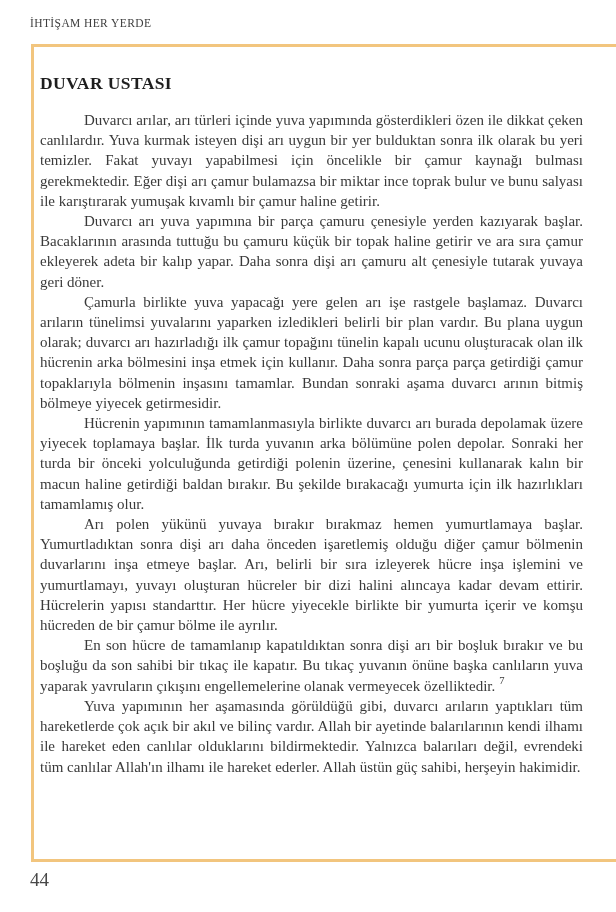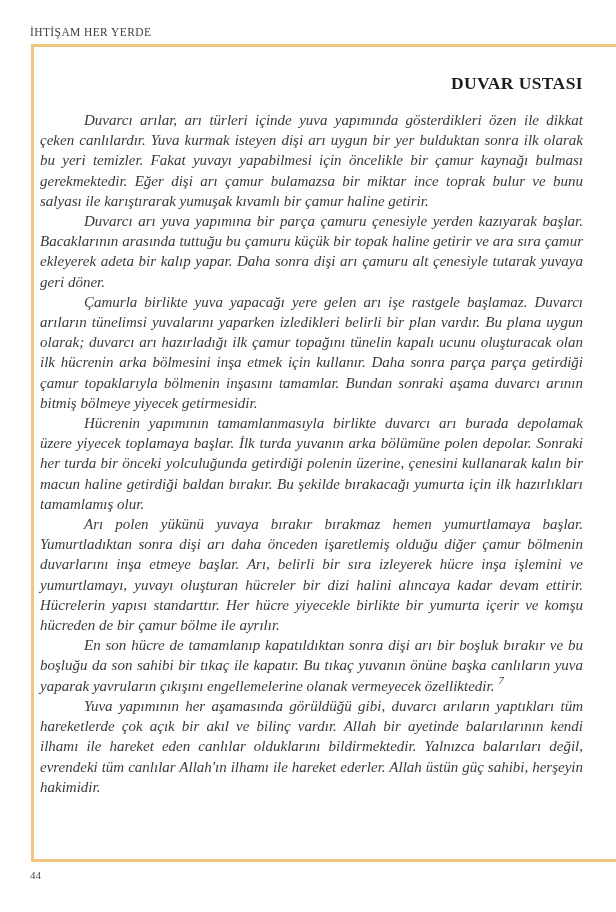--- a/index.html
+++ b/index.html
@@ -17,75 +17,74 @@
     position: relative;
     overflow: hidden;
   }
   .page {
     position: absolute;
     inset: 0;
   }
   .running-header {
     position: absolute;
     left: 30px;
-    top: 26px;
+    top: 17px;
     font-size: 11.5px;
     letter-spacing: 0.4px;
     color: #3d3d3d;
     white-space: nowrap;
     text-align: center;
   }
   .frame {
     position: absolute;
     left: 31px;
     top: 44px;
     right: -4px;
     bottom: 50px;
     border: 3px solid var(--frame-border);
     border-right: 0;
   }
   .content {
     padding: 0 37px 0 6px;
   }
   .title {
     margin: 24px 0 0 0;
-    text-align: right;
+    text-align: left;
     font-size: 17.5px;
     font-weight: bold;
     line-height: 25px;
     letter-spacing: 0.4px;
     color: var(--title-text);
     font-family: Liberation Serif, serif;
   }
   .title .title-line { display: block; }
   .paragraphs { margin-top: 14px; }
   .paragraphs p {
     margin: 0;
     font-size: 15px;
     line-height: 20.2px;
     text-align: justify;
     text-indent: 44px;
     color: var(--body-text);
     hyphens: auto;
-    font-style: italic;
     -webkit-hyphens: auto;
   }
   sup.footnote {
     font-size: 10.5px;
     line-height: 0;
     position: relative;
     top: -1px;
     margin-left: 4px;
     color: var(--body-text);
   }
   .page-number {
     position: absolute;
     left: 30px;
     top: 869px;
-    font-size: 11px;
+    font-size: 19px;
     color: #474747;
   }
 </style>
 </head>
 <body>
 
 <div class="page">
 
   <div class="running-header">İHTİŞAM HER YERDE</div>
 

